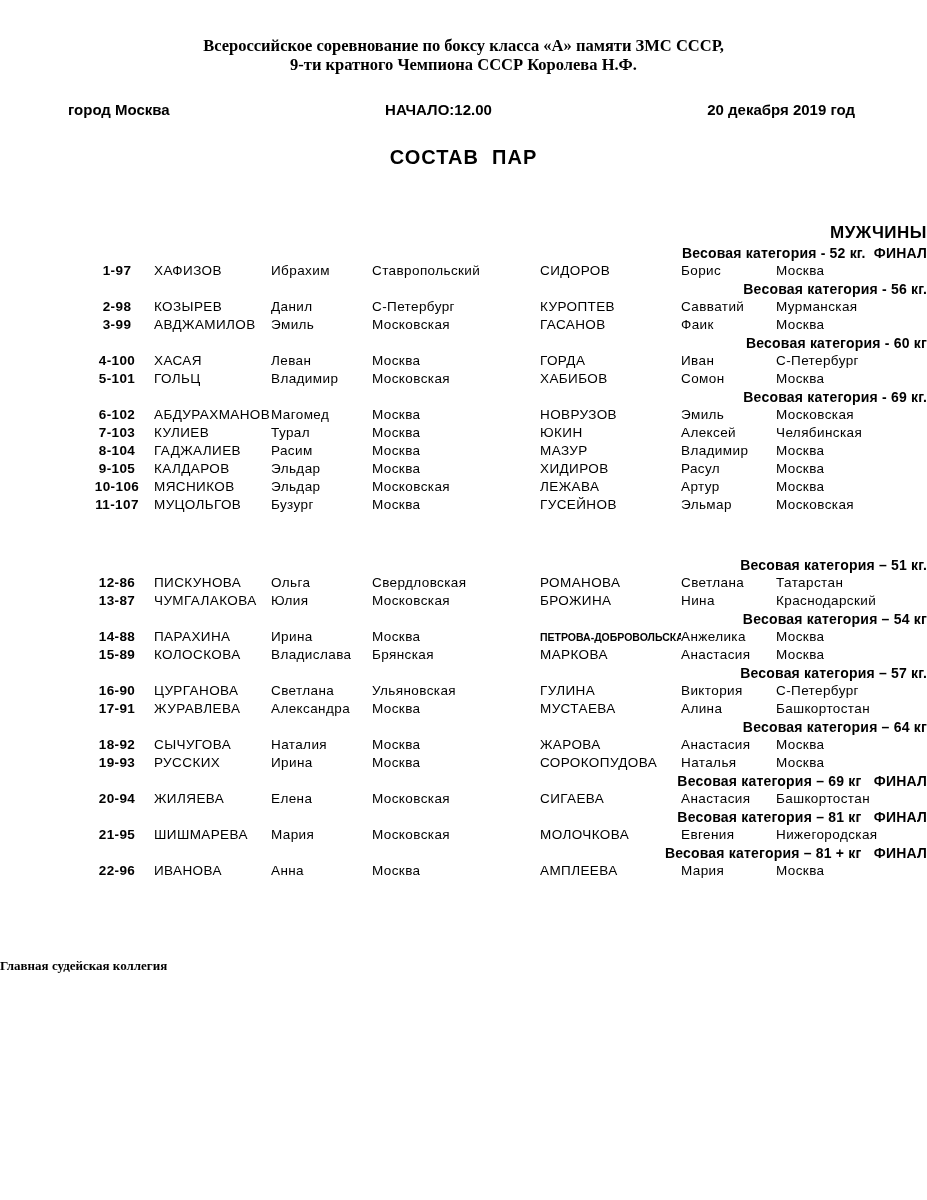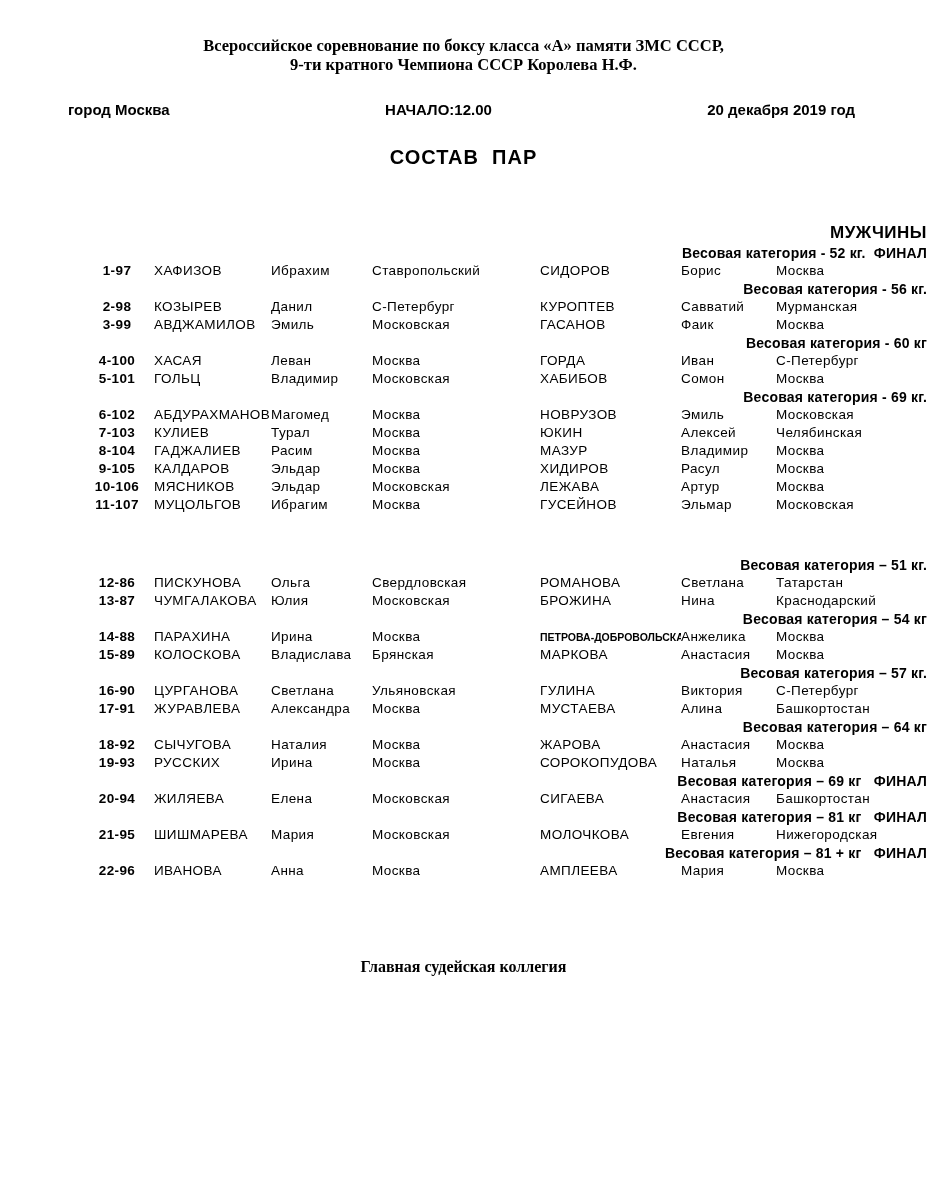--- a/index.html
+++ b/index.html
@@ -76,24 +76,23 @@
     overflow: hidden;
     white-space: nowrap;
   }
   .long-name {
     font-size: 10.5px;
     font-weight: 700;
     letter-spacing: 0;
   }
   .footer {
     margin-top: 78px;
-    text-align: center;
     font-family: "Liberation Serif", serif;
     font-weight: 700;
-    font-size: 16px;
+    font-size: 13px;
   }
 </style>
 </head>
 <body>
 
 <div class="page">
   <header class="title-block">
     <div class="title-line">Всероссийское соревнование по боксу класса «А» памяти ЗМС СССР,</div>
     <div class="title-line">9-ти кратного Чемпиона СССР Королева Н.Ф.</div>
   </header>
@@ -199,21 +198,21 @@
           <span class="cell-surname">МЯСНИКОВ</span>
           <span class="cell-name">Эльдар</span>
           <span class="cell-region">Московская</span>
           <span class="cell-surname">ЛЕЖАВА</span>
           <span class="cell-name">Артур</span>
           <span class="cell-region">Москва</span>
         </div>
         <div class="bout-row">
           <span class="cell-pair">11-107</span>
           <span class="cell-surname">МУЦОЛЬГОВ</span>
-          <span class="cell-name">Ибрагим</span>
+          <span class="cell-name">Бузург</span>
           <span class="cell-region">Москва</span>
           <span class="cell-surname">ГУСЕЙНОВ</span>
           <span class="cell-name">Эльмар</span>
           <span class="cell-region">Московская</span>
         </div>
       </section>
       <section class="section section--women">
         <div class="category-row">Весовая категория – 51 кг.</div>
         <div class="bout-row">
           <span class="cell-pair">12-86</span>

